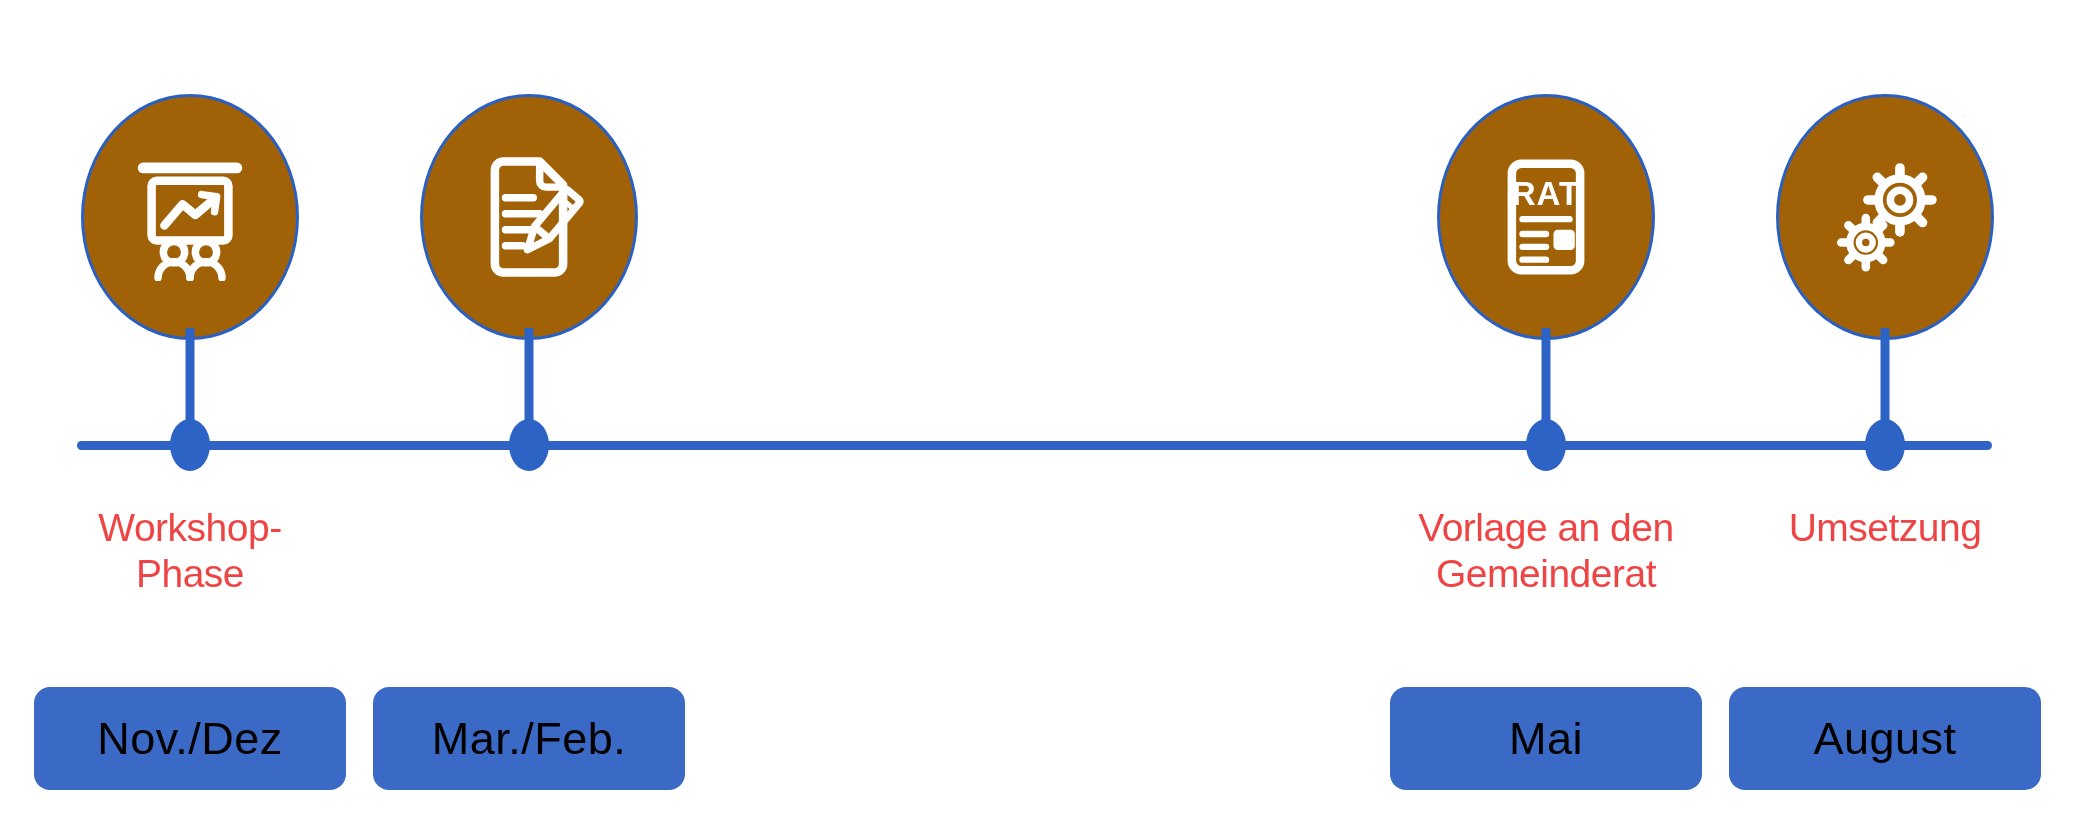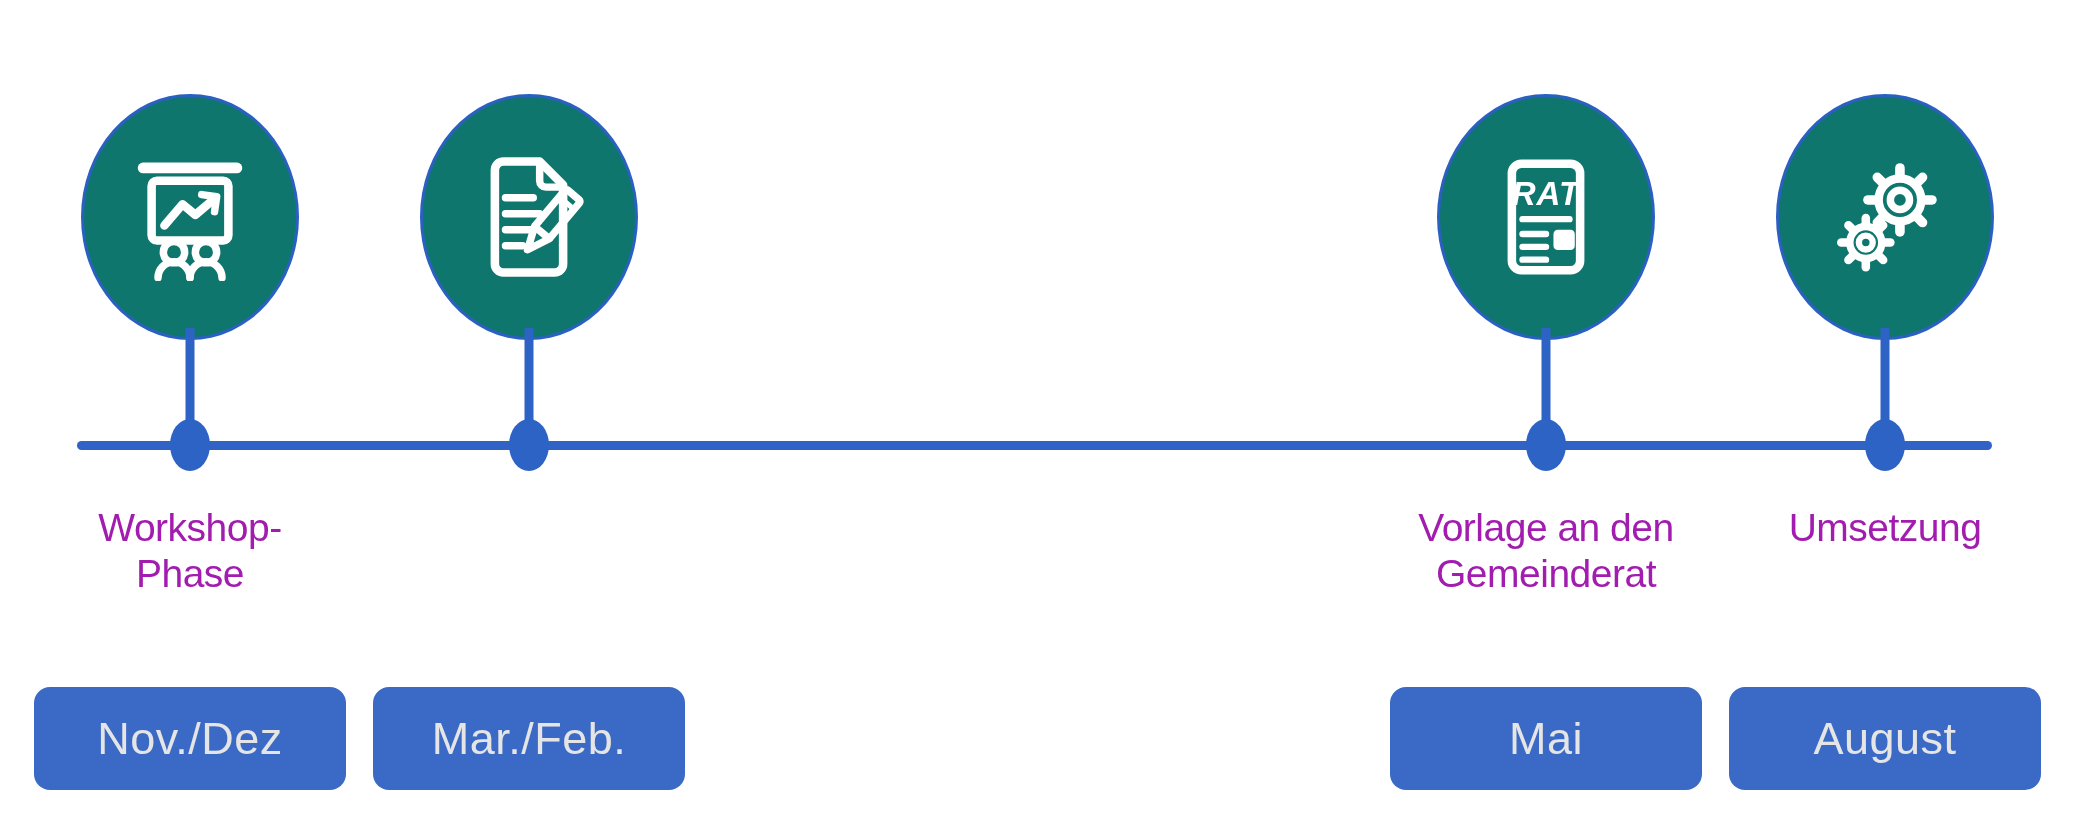--- a/index.html
+++ b/index.html
@@ -9,43 +9,43 @@
   }
   .timeline-line {
     position:absolute; left:77px; top:441px; width:1915px; height:9px;
     background:#3162c6; border-radius:5px;
   }
   .column { position:absolute; top:0; width:346px; height:835px; }
   .col-0{left:17px}.col-1{left:356px}.col-2{left:695px}
   .col-3{left:1034px}.col-4{left:1373px}.col-5{left:1712px}
   .circle {
     position:absolute; top:94px; left:50%; transform:translateX(-50%);
-    width:212px; height:240px; background:#0f766e; border:3px solid #2b60c3;
-    border-radius:50%; display:flex; align-items:center; justify-content:center;font-style:italic;
+    width:212px; height:240px; background:#a16207; border:3px solid #2b60c3;
+    border-radius:50%; display:flex; align-items:center; justify-content:center;
   }
   .circle svg { display:block; }
   .stem {
     position:absolute; top:328px; left:50%; transform:translateX(-50%);
     width:9px; height:116px; background:#2e63c6;
   }
   .dot {
     position:absolute; top:419px; left:50%; transform:translateX(-50%);
     width:40px; height:52px; background:#2e63c6; border-radius:50%;
   }
   .label {
     position:absolute; top:505px; left:50%; transform:translateX(-50%);
     width:346px; text-align:center; font-size:39px; line-height:1.18;
-    color:#a21caf; letter-spacing:-0.5px;
+    color:#ef4444; letter-spacing:-0.5px;
   }
   .label span { display:block; }
   .label span:empty { display:none; }
   .pill {
     position:absolute; top:687px; left:50%; transform:translateX(-50%);
     width:312px; height:103px; background:#3a6ac6; border-radius:16px;
-    color:#e5e5e5; font-size:45px; display:flex; align-items:center;
+    color:#000000; font-size:45px; display:flex; align-items:center;
     justify-content:center; letter-spacing:0.5px;
   }
   .icon-stroke { fill:none; stroke:#ffffff; stroke-linecap:round; stroke-linejoin:round; }
 </style>
 </head>
 <body>
 
 <div class="canvas">
 
   <div class="timeline-line"></div>

